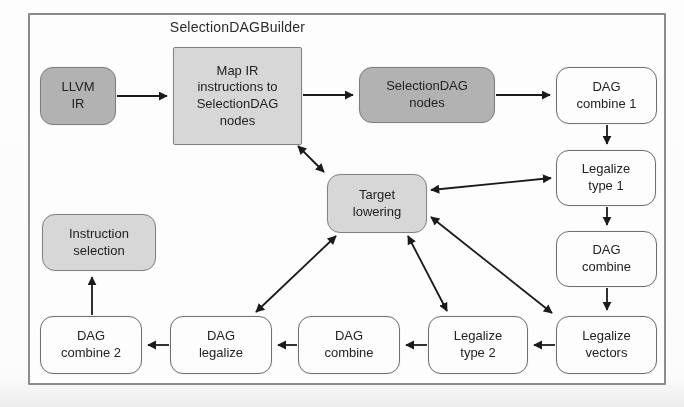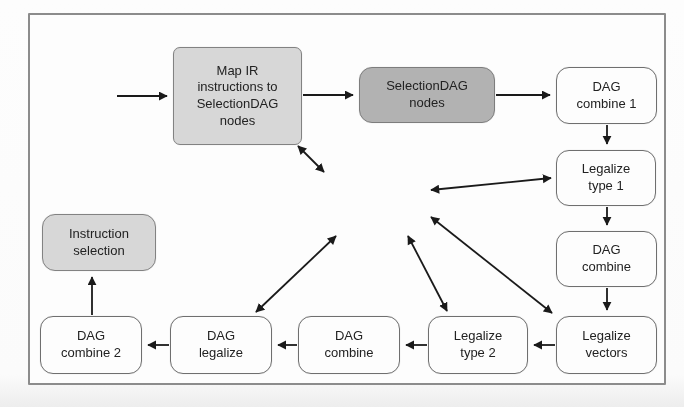--- a/index.html
+++ b/index.html
@@ -20,42 +20,45 @@
     position:absolute;box-sizing:border-box;border-radius:13px;
     display:flex;align-items:center;justify-content:center;text-align:center;
     font-size:13px;line-height:1.28;color:#222;white-space:pre-line;
     box-shadow:0 0 0 0.5px rgba(0,0,0,0.05);
   }
   .node.dark{background:#b2b2b2;border:1.6px solid #7d7d7d;}
   .node.light{background:#d7d7d7;border:1.6px solid #828282;}
   .node.white{background:#fdfdfd;border:1.4px solid #6f6f6f;}
 
   #n-llvm_ir{left:40px;top:67px;width:76px;height:58px;}
-  #n-map_ir{left:173px;top:47px;width:129px;height:98px;border-radius:7px;}
+  #n-map_ir{left:173px;top:47px;width:129px;height:98px;border-radius:2px;}
   #n-sdag_nodes{left:359px;top:67px;width:136px;height:56px;}
   #n-dag_combine_1{left:556px;top:67px;width:101px;height:57px;}
   #n-legalize_type_1{left:556px;top:150px;width:100px;height:56px;}
   #n-dag_combine_mid{left:556px;top:231px;width:101px;height:56px;}
   #n-legalize_vectors{left:556px;top:316px;width:101px;height:58px;}
   #n-legalize_type_2{left:428px;top:316px;width:100px;height:58px;}
   #n-dag_combine_bottom{left:298px;top:316px;width:102px;height:58px;}
   #n-dag_legalize{left:170px;top:316px;width:102px;height:58px;}
   #n-dag_combine_2{left:40px;top:316px;width:102px;height:58px;}
   #n-instruction_selection{left:42px;top:214px;width:114px;height:57px;}
   #n-target_lowering{left:327px;top:174px;width:100px;height:59px;}
 
   svg.edges{position:absolute;left:0;top:0;width:684px;height:407px;pointer-events:none;}
 </style>
 </head>
 <body>
 
 <div class="canvas">
   <div class="frame"></div>
 
+  <div class="title">SelectionDAGBuilder</div>
 
+  <div class="node dark" id="n-llvm_ir">LLVM
+IR</div>
   <div class="node light" id="n-map_ir">Map IR
 instructions to
 SelectionDAG
 nodes</div>
   <div class="node dark" id="n-sdag_nodes">SelectionDAG
 nodes</div>
   <div class="node white" id="n-dag_combine_1">DAG
 combine 1</div>
   <div class="node white" id="n-legalize_type_1">Legalize
 type 1</div>
@@ -66,20 +69,22 @@
   <div class="node white" id="n-legalize_type_2">Legalize
 type 2</div>
   <div class="node white" id="n-dag_combine_bottom">DAG
 combine</div>
   <div class="node white" id="n-dag_legalize">DAG
 legalize</div>
   <div class="node white" id="n-dag_combine_2">DAG
 combine 2</div>
   <div class="node light" id="n-instruction_selection">Instruction
 selection</div>
+  <div class="node light" id="n-target_lowering">Target
+lowering</div>
 
   <svg class="edges" id="edge-layer" viewBox="0 0 684 407">
     <defs>
       <marker id="arrow-end" markerUnits="userSpaceOnUse" markerWidth="10" markerHeight="10" refX="8.2" refY="4.5" orient="auto">
         <path d="M0,0 L9,4.5 L0,9 Z" fill="#1a1a1a"></path>
       </marker>
       <marker id="arrow-start" markerUnits="userSpaceOnUse" markerWidth="10" markerHeight="10" refX="0.8" refY="4.5" orient="auto">
         <path d="M9,0 L0,4.5 L9,9 Z" fill="#1a1a1a"></path>
       </marker>
     </defs>

